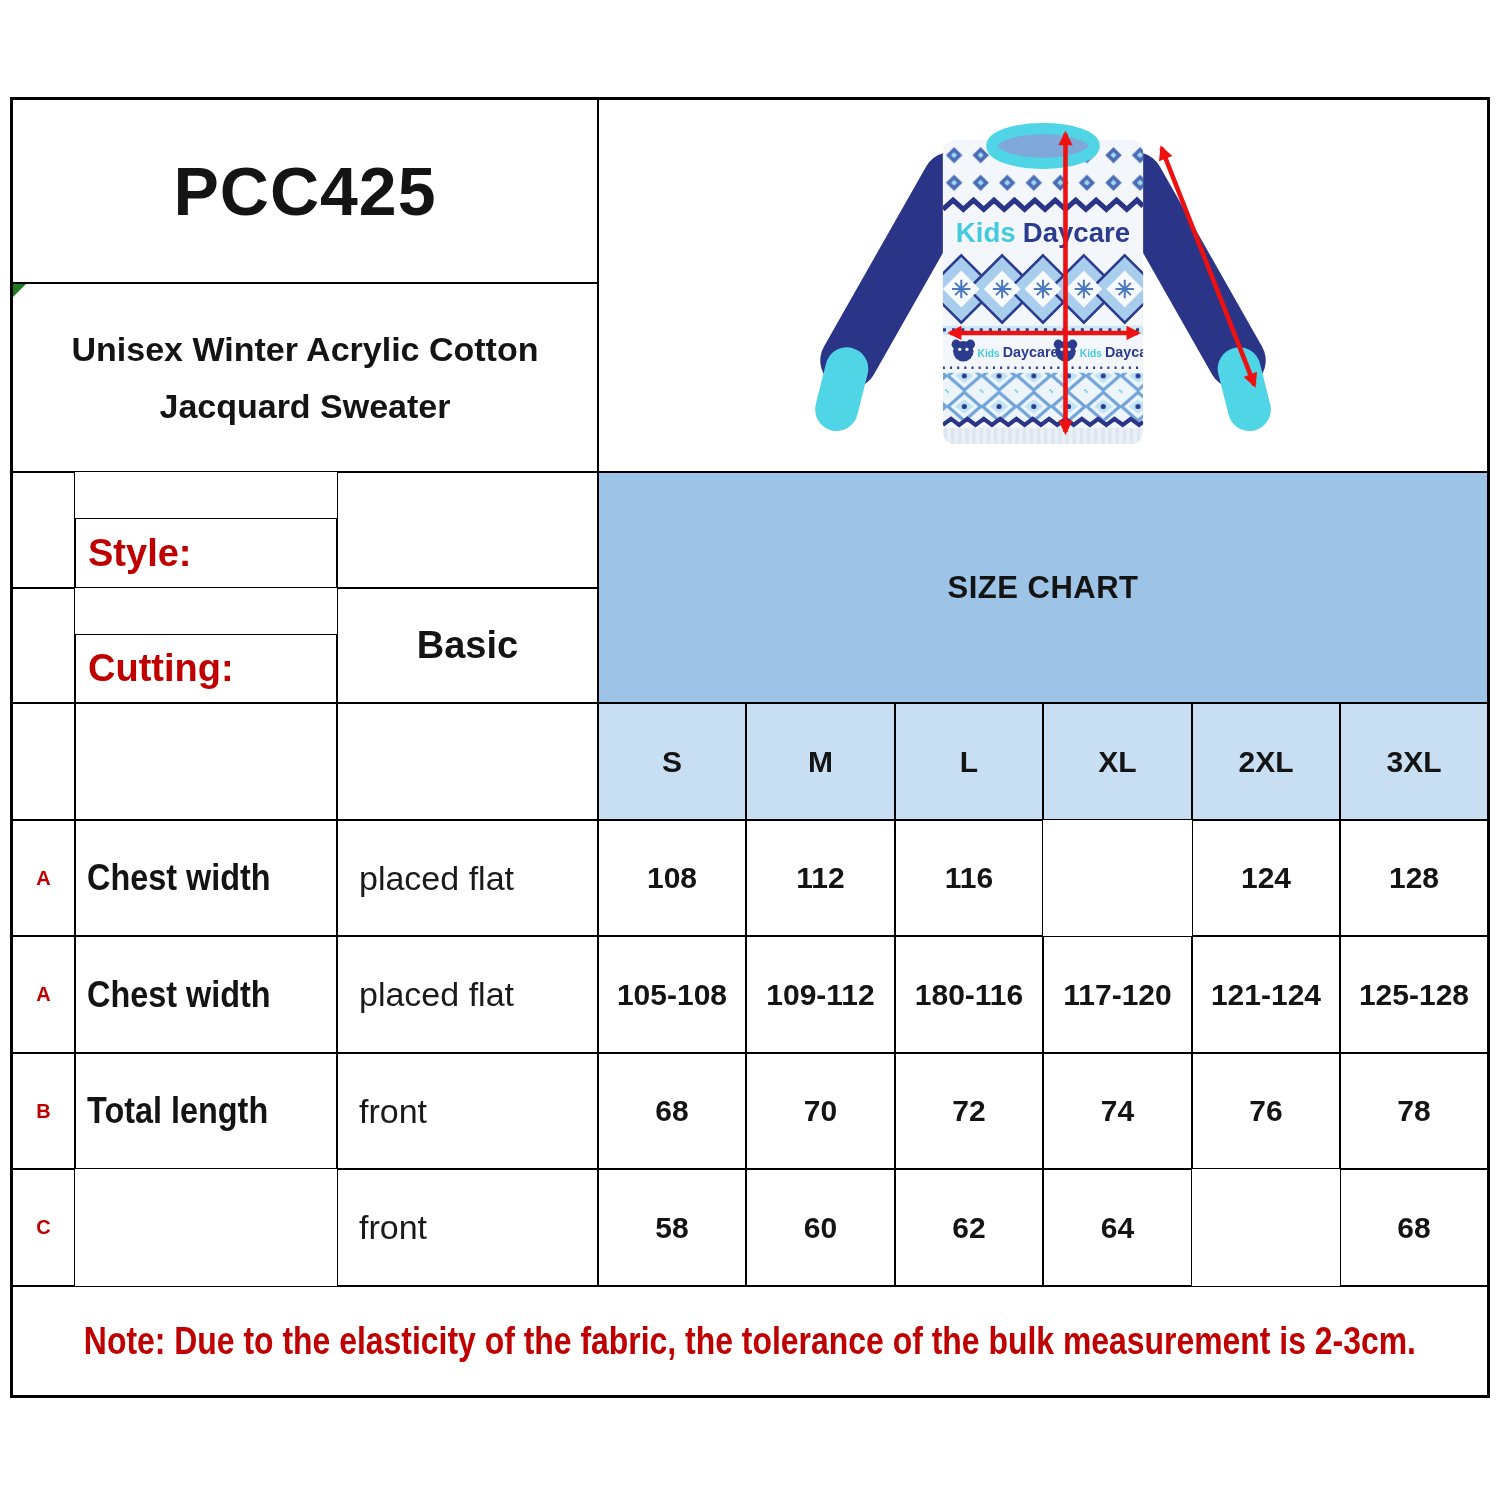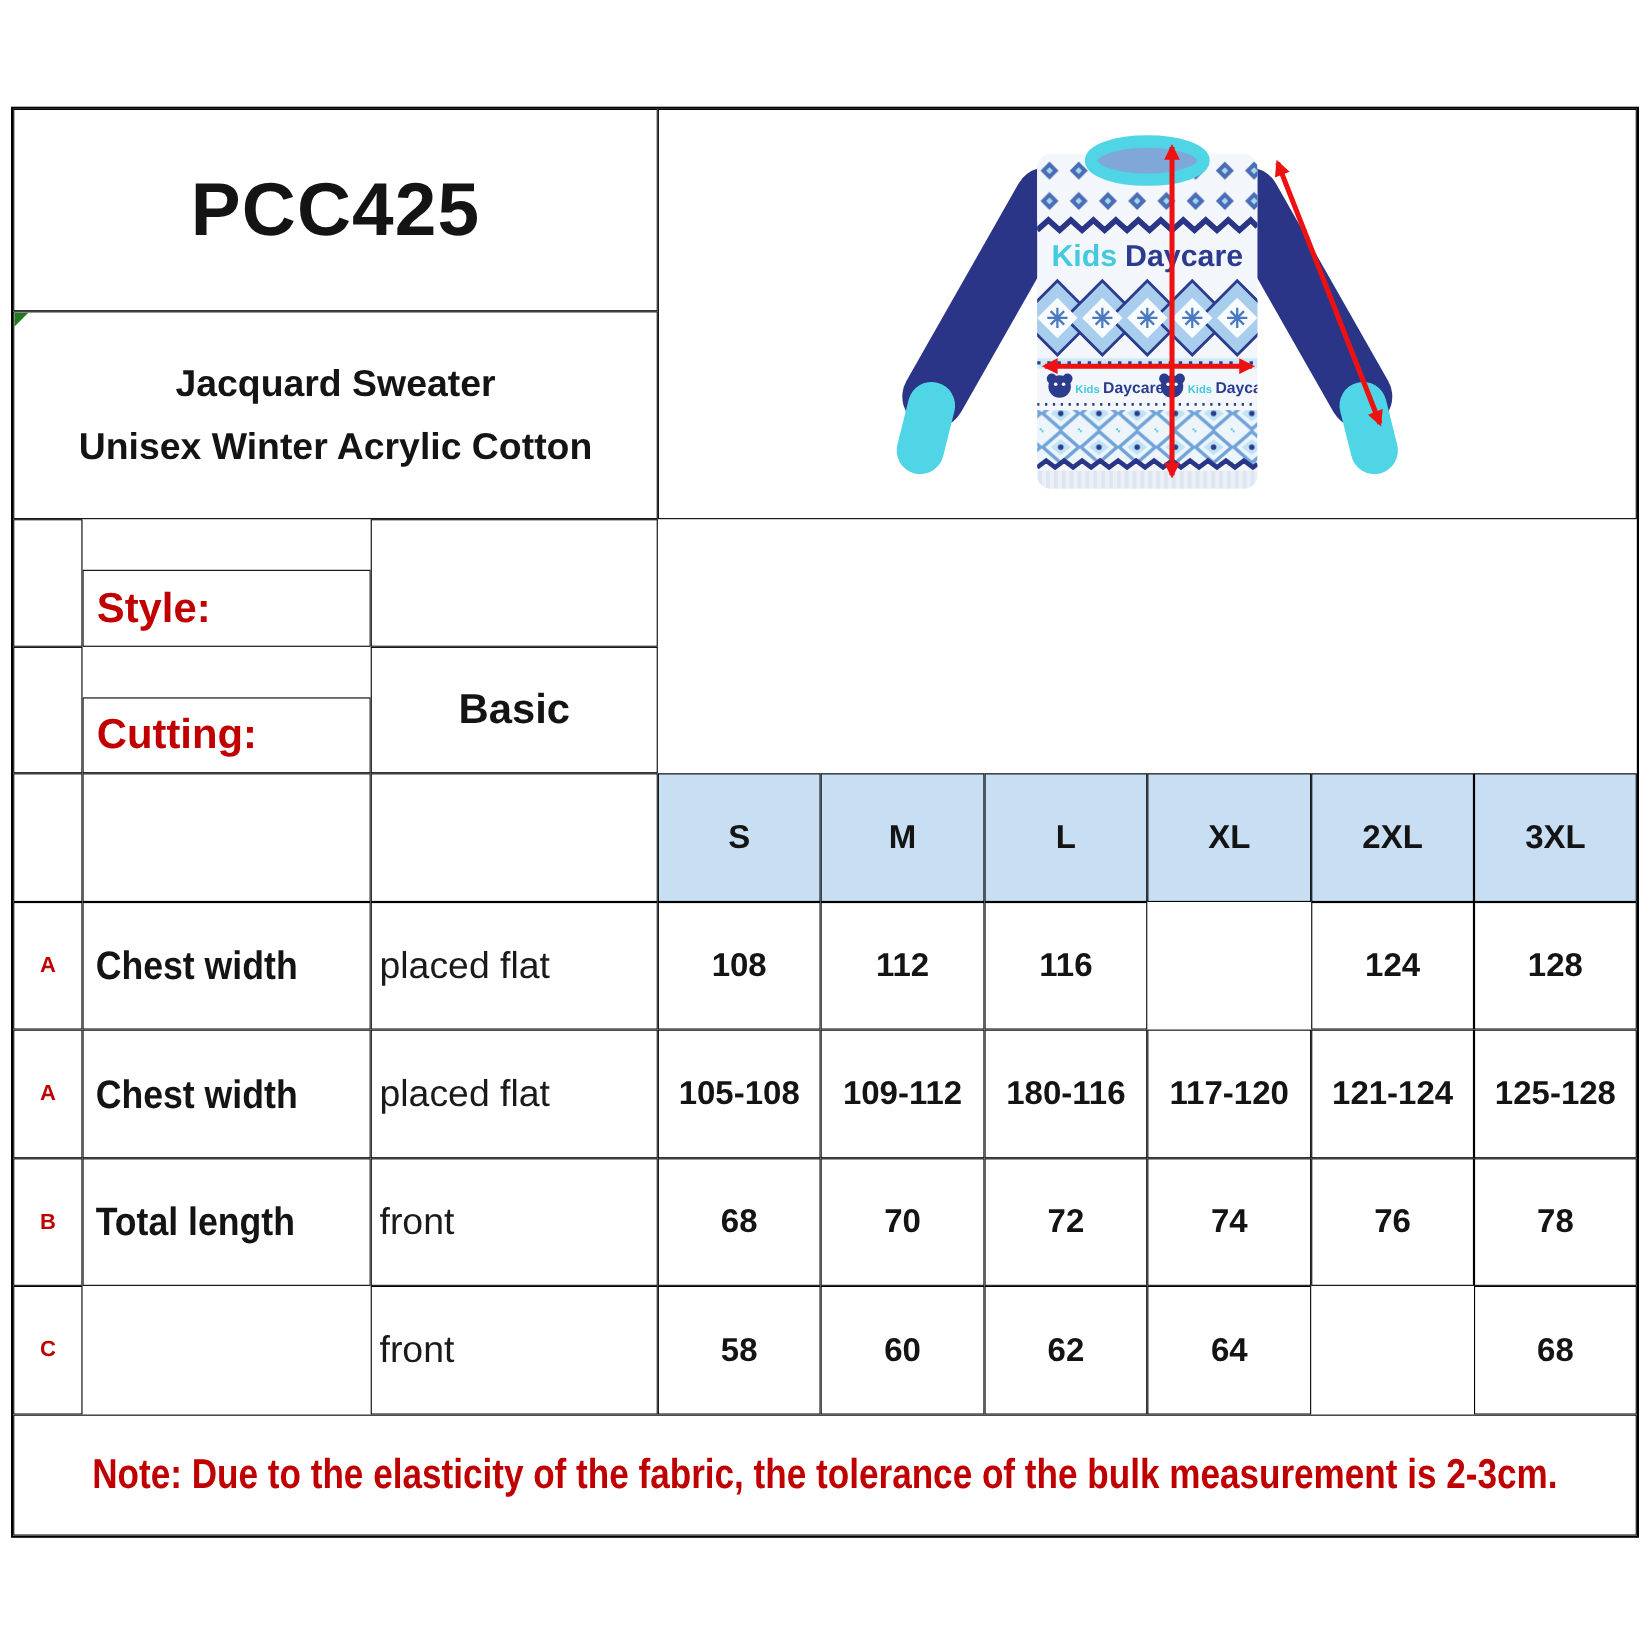--- a/index.html
+++ b/index.html
@@ -30,21 +30,21 @@
   }
   .title{font-size:68px;font-weight:bold;letter-spacing:1px;}
   .subtitle{font-size:34px;font-weight:bold;text-align:center;line-height:1.65;}
   .attr-label{font-size:38px;font-weight:bold;color:var(--label-red,#C00000);justify-content:flex-start;padding-left:12px;margin-top:46px;}
   .attr-value{font-size:38px;font-weight:bold;}
   .size-chart-head{background:var(--header-blue,#9DC3E6);font-size:31px;font-weight:bold;letter-spacing:0.5px;}
   .size-cell{background:var(--subheader-blue,#C8DEF2);font-size:30px;font-weight:bold;}
   .letter{font-size:20px;font-weight:bold;color:var(--label-red,#C00000);}
   .rowname{font-size:36px;font-weight:bold;justify-content:flex-start;padding-left:11px;}
   .rowname > span{transform:scaleX(0.9);transform-origin:left center;white-space:nowrap;}
-  .method{font-size:34px;justify-content:flex-start;padding-left:7px;color:#1a1a1a;}
+  .method{font-size:34px;justify-content:flex-start;padding-left:21px;color:#1a1a1a;}
   .val{font-size:30px;font-weight:bold;}
   .note{font-size:38px;font-weight:bold;color:var(--label-red,#C00000);}
   .note > span{transform:scaleX(0.84);transform-origin:center;white-space:nowrap;}
   .image-cell{padding-top:6px;}
   .green-marker{
     position:absolute;left:0;top:0;width:0;height:0;
     border-top:13px solid var(--marker-green,#217A21);
     border-right:13px solid transparent;
   }
 </style>
@@ -152,28 +152,29 @@
           <line x1="252" y1="18" x2="252" y2="310"></line>
           <line x1="139" y1="213" x2="323" y2="213"></line>
           <line x1="346" y1="32" x2="437" y2="264"></line>
         </g>
       </svg>
     </div>
 
     <div class="cell subtitle" style="grid-area:2/1/3/4">
       <span class="green-marker"></span>
       <div>
+        <div>Unisex Winter Acrylic Cotton</div>
         <div>Jacquard Sweater</div>
-        <div>Unisex Winter Acrylic Cotton</div>
       </div>
     </div>
 
     <div class="cell" style="grid-area:3/1/4/2"></div>
     <div class="cell attr-label" style="grid-area:3/2/4/3">Style:</div>
     <div class="cell attr-value" style="grid-area:3/3/4/4"></div>
+    <div class="cell size-chart-head" style="grid-area:3/4/5/10">SIZE CHART</div>
 
     <div class="cell" style="grid-area:4/1/5/2"></div>
     <div class="cell attr-label" style="grid-area:4/2/5/3">Cutting:</div>
     <div class="cell attr-value" style="grid-area:4/3/5/4">Basic</div>
 
     <div class="cell" style="grid-area:5/1/6/2"></div>
     <div class="cell" style="grid-area:5/2/6/3"></div>
     <div class="cell" style="grid-area:5/3/6/4"></div>
     <div class="cell size-cell" style="grid-area:5/4/6/5">S</div>
     <div class="cell size-cell" style="grid-area:5/5/6/6">M</div>

